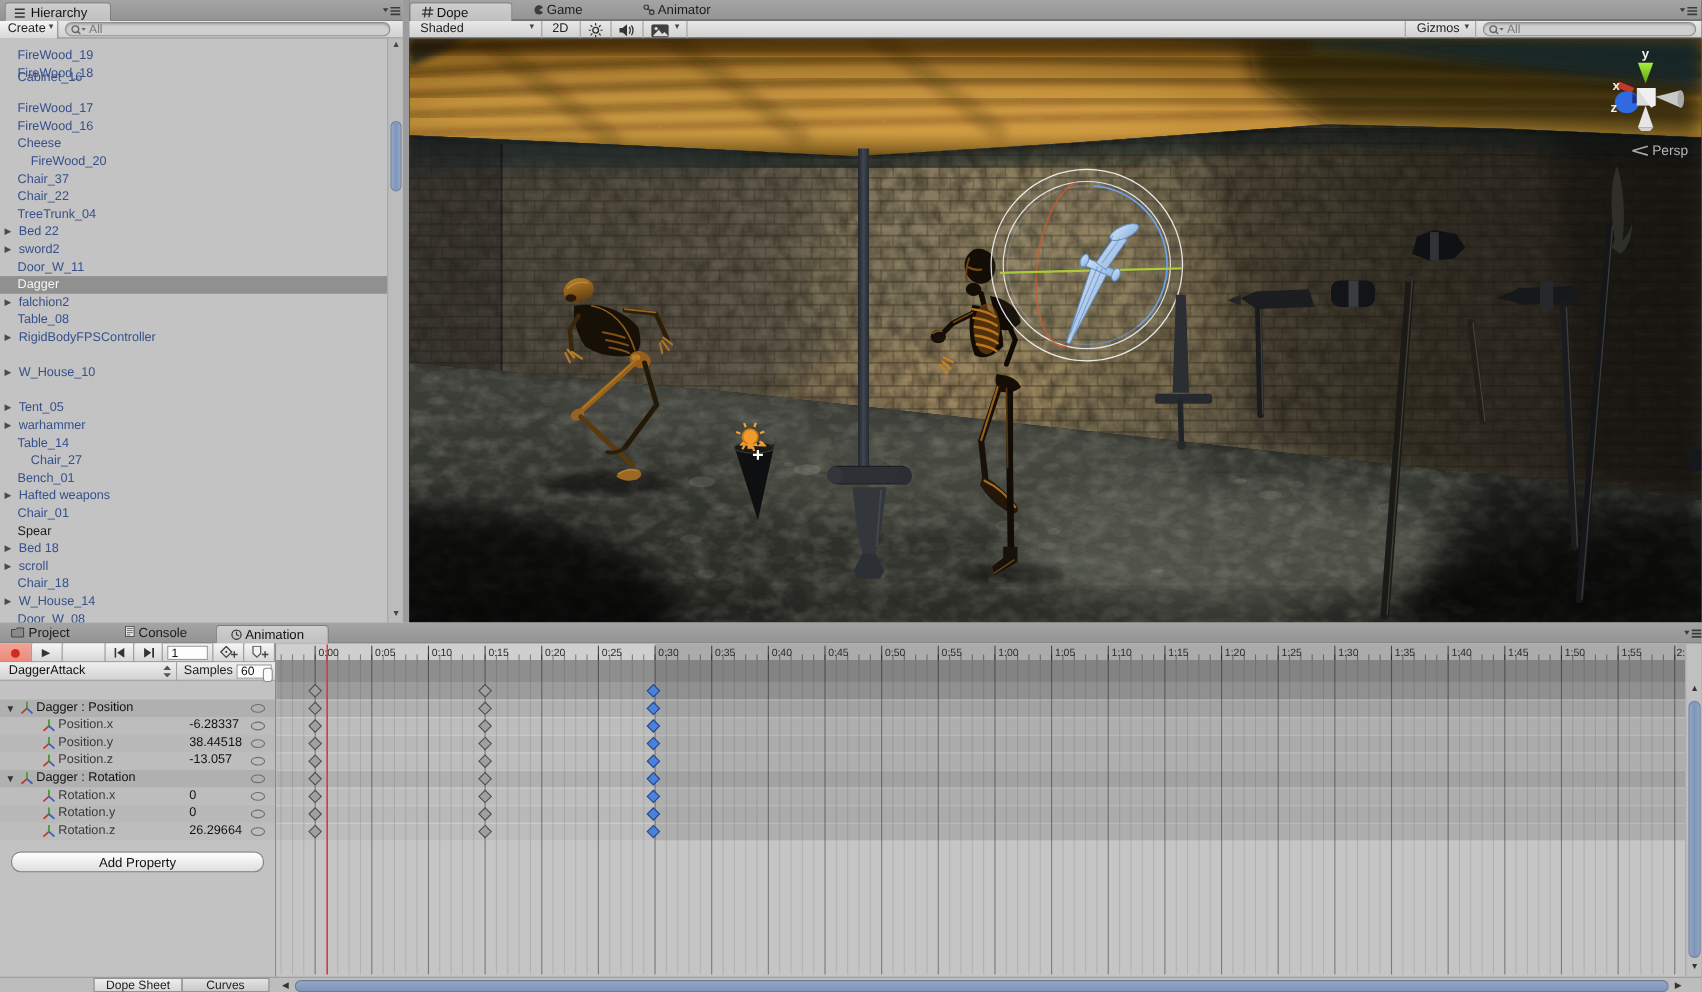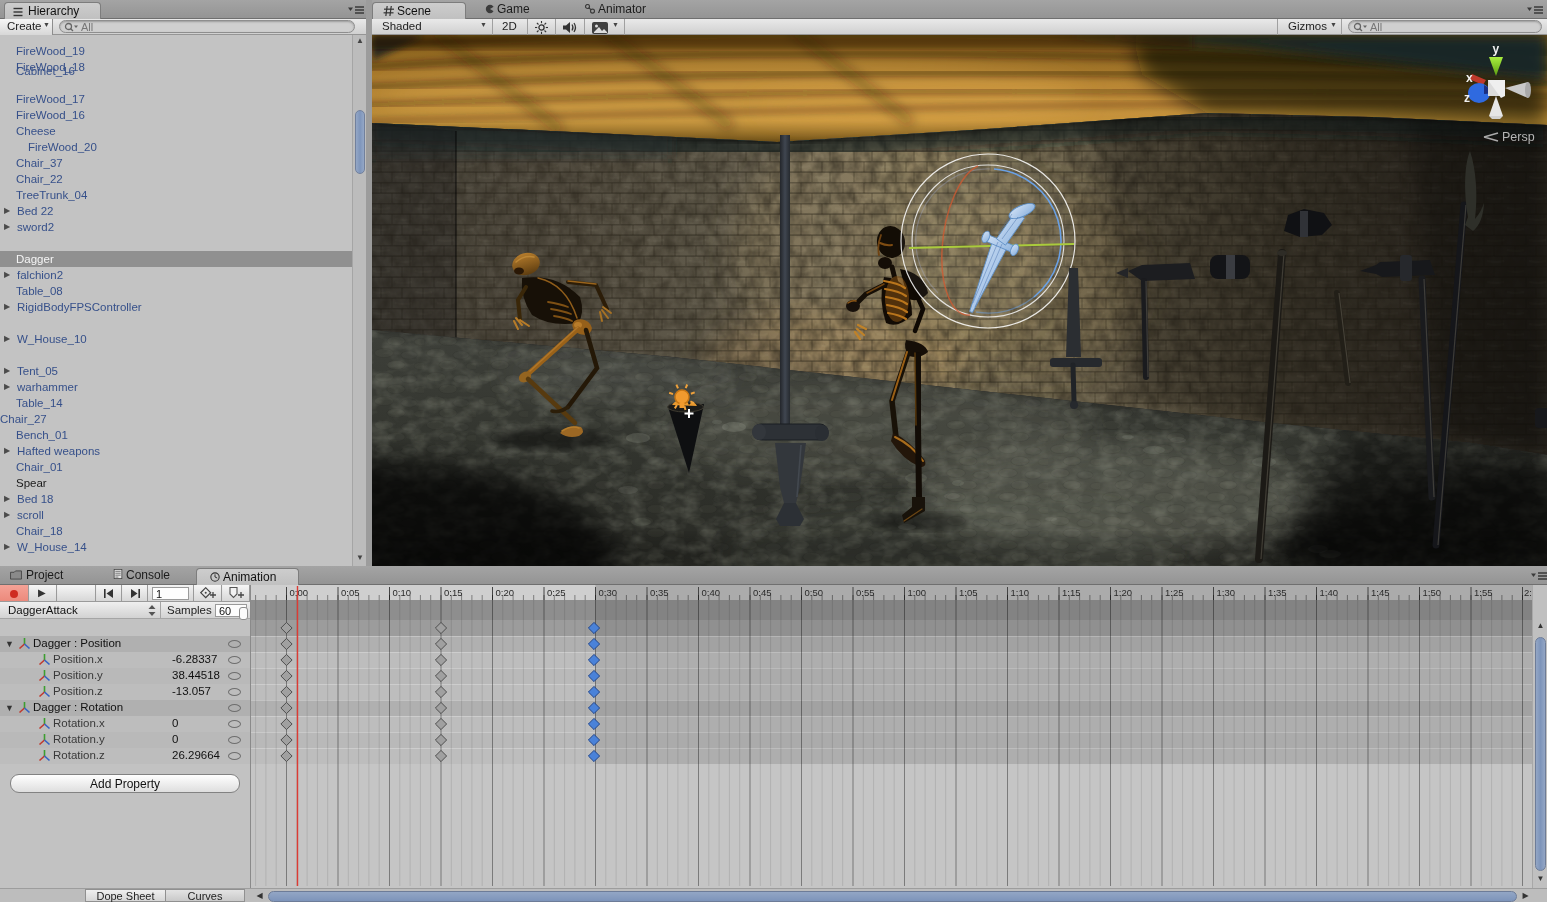--- a/index.html
+++ b/index.html
@@ -98,20 +98,23 @@
         <span class="hname" style="left:16px">TreeTrunk_04</span>
       </div>
 <div class="hrow" style="top:168px;color:#36508a;">
         <span class="tri">▶</span>
         <span class="hname" style="left:17px">Bed 22</span>
       </div>
 <div class="hrow" style="top:184px;color:#36508a;">
         <span class="tri">▶</span>
         <span class="hname" style="left:17px">sword2</span>
       </div>
+<div class="hrow" style="top:200px;color:#36508a;">
+        <span class="hname" style="left:16px">Door_W_11</span>
+      </div>
 <div class="hrow" style="top:216px;background:#909090;color:#f5f5f5;">
         <span class="hname" style="left:16px">Dagger</span>
       </div>
 <div class="hrow" style="top:232px;color:#36508a;">
         <span class="tri">▶</span>
         <span class="hname" style="left:17px">falchion2</span>
       </div>
 <div class="hrow" style="top:248px;color:#36508a;">
         <span class="hname" style="left:16px">Table_08</span>
       </div>
@@ -128,21 +131,21 @@
         <span class="hname" style="left:17px">Tent_05</span>
       </div>
 <div class="hrow" style="top:344px;color:#36508a;">
         <span class="tri">▶</span>
         <span class="hname" style="left:17px">warhammer</span>
       </div>
 <div class="hrow" style="top:360px;color:#36508a;">
         <span class="hname" style="left:16px">Table_14</span>
       </div>
 <div class="hrow" style="top:376px;color:#36508a;">
-        <span class="hname" style="left:0">Chair_27</span>
+        <span class="hname" style="left:28px">Chair_27</span>
       </div>
 <div class="hrow" style="top:392px;color:#36508a;">
         <span class="hname" style="left:16px">Bench_01</span>
       </div>
 <div class="hrow" style="top:408px;color:#36508a;">
         <span class="tri">▶</span>
         <span class="hname" style="left:17px">Hafted weapons</span>
       </div>
 <div class="hrow" style="top:424px;color:#36508a;">
         <span class="hname" style="left:16px">Chair_01</span>
@@ -157,20 +160,23 @@
 <div class="hrow" style="top:472px;color:#36508a;">
         <span class="tri">▶</span>
         <span class="hname" style="left:17px">scroll</span>
       </div>
 <div class="hrow" style="top:488px;color:#36508a;">
         <span class="hname" style="left:16px">Chair_18</span>
       </div>
 <div class="hrow" style="top:504px;color:#36508a;">
         <span class="tri">▶</span>
         <span class="hname" style="left:17px">W_House_14</span>
+      </div>
+<div class="hrow" style="top:520px;color:#36508a;">
+        <span class="hname" style="left:16px">Door_W_08</span>
       </div>
   </div>
 
   <div style="position:absolute;left:352px;top:35px;width:14px;height:533px;background:#bcbcbc;border-left:1px solid #a5a5a5">
     <div style="position:absolute;left:1px;top:1px;width:12px;height:14px;text-align:center;font-size:8px;color:#444">▲</div>
     <div style="position:absolute;left:1px;bottom:1px;width:12px;height:14px;text-align:center;font-size:8px;color:#444">▼</div>
     <div style="position:absolute;left:1.5px;top:75px;width:10px;height:64px;border-radius:5px;
          background:linear-gradient(90deg,#94a7c6,#7e95bb,#94a7c6);border:1px solid #71809c"></div>
   </div>
 </div>
@@ -179,21 +185,21 @@
   <div class="tabbar">
     <div class="tab" style="left:0px;width:94px">
       <svg class="menuico" style="left:8px;top:3px" width="12" height="11" viewBox="0 0 12 11">
           <g stroke="#333" stroke-width="1.3">
             <line x1="4" y1="0" x2="2.5" y2="11"></line>
             <line x1="8.5" y1="0" x2="7" y2="11"></line>
             <line x1="0.5" y1="3.5" x2="11.5" y2="3.5"></line>
             <line x1="0" y1="7.5" x2="11" y2="7.5"></line>
           </g>
         </svg>
-      <span style="position:absolute;left:24px;top:1px">Scene</span>
+      <span style="position:absolute;left:24px;top:1px">Dope</span>
     </div>
     <svg class="menuico" style="left:110px;top:4px" width="12" height="12" viewBox="0 0 12 12">
         <circle cx="6" cy="6" r="5" fill="#3c3c3c"></circle>
         <polygon points="6,6 12,2.5 12,9.5" fill="#9a9a9a"></polygon>
       </svg>
     <span class="tablab" style="left:125px">Game</span>
     <svg class="menuico" style="left:210px;top:4px" width="13" height="12" viewBox="0 0 13 12">
         <circle cx="3.5" cy="3" r="2.4" fill="none" stroke="#3c3c3c" stroke-width="1.4"></circle>
         <circle cx="9.5" cy="8.5" r="2.4" fill="none" stroke="#3c3c3c" stroke-width="1.4"></circle>
         <line x1="5" y1="4.5" x2="8" y2="7" stroke="#3c3c3c" stroke-width="1.4"></line>

